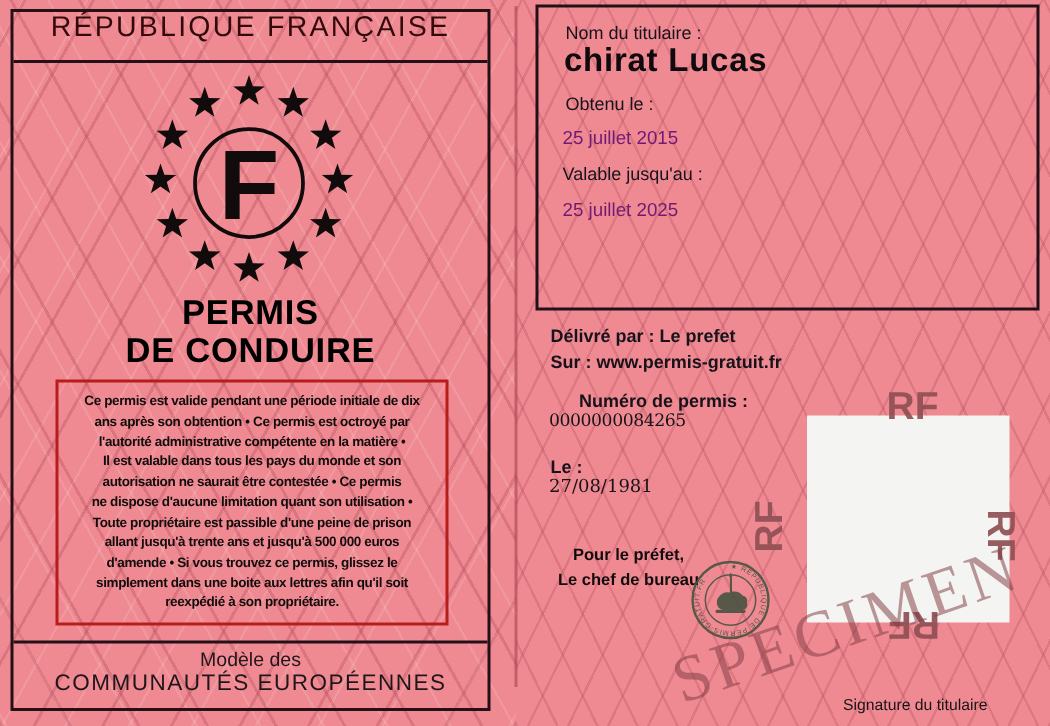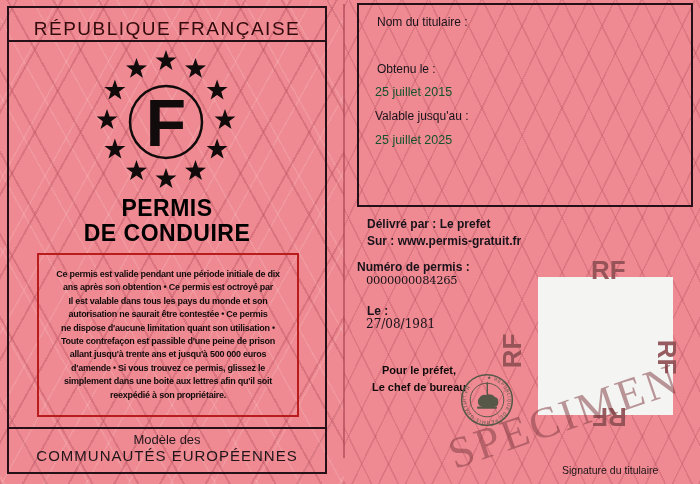--- a/index.html
+++ b/index.html
@@ -22,44 +22,44 @@
     left:344px;width:356px;
     background-image:
       repeating-linear-gradient(64deg,  rgba(180,76,92,.30) 0 1.6px, transparent 1.6px 24px),
       repeating-linear-gradient(-64deg, rgba(180,76,92,.30) 0 1.6px, transparent 1.6px 24px);
   }
   #fold-line{position:absolute;left:343px;top:4px;width:2px;height:454px;background:rgba(163,58,74,.55);}
 
   
   #left-panel{position:absolute;left:7px;top:6px;width:316px;height:464px;border:2px solid #241016;}
   #left-header{position:absolute;left:0;top:0;right:0;height:32px;border-bottom:2px solid #241016;
-    display:flex;align-items:flex-end;justify-content:center;}
+    display:flex;align-items:flex-start;justify-content:center;}
   #left-header span{font-size:19px;letter-spacing:1.5px;color:#330a0c;}
   #eu-emblem{position:absolute;left:77px;top:32px;}
   #permis-title{position:absolute;left:0;right:0;top:188px;text-align:center;line-height:25px;
     font-weight:bold;font-size:23px;letter-spacing:.5px;color:#000000;}
   #legal-box{position:absolute;left:28px;top:245px;width:258px;height:160px;border:2px solid #b91c1c;
     display:flex;flex-direction:column;justify-content:center;}
   #legal-box div{white-space:nowrap;text-align:center;font-size:9px;font-weight:bold;
     line-height:13.4px;letter-spacing:-0.25px;color:#120b0c;}
   #left-footer{position:absolute;left:0;right:0;bottom:0;height:40px;border-top:2px solid #241016;
     text-align:center;padding-top:3px;}
   #left-footer .f1{font-size:13px;color:#20161a;}
   #left-footer .f2{font-size:15px;letter-spacing:1px;color:#20161a;}
 
   
   #right-box{position:absolute;left:357px;top:3px;width:332px;height:200px;border:2px solid #241016;}
   .rb{position:absolute;white-space:nowrap;}
   .lbl{font-size:12px;color:#18121a;}
-  .val{font-size:12.5px;color:#14532d;}
+  .val{font-size:12.5px;color:#701a75;}
   #holder-name{font-size:22px;font-weight:bold;letter-spacing:.5px;color:#0e0a0e;}
   .blk-lbl{font-size:12px;font-weight:bold;color:#18121a;}
   .serif-val{font-family:"DejaVu Serif","Liberation Serif",serif;color:#18121a;}
   #delivered{position:absolute;left:367px;top:216px;font-size:12px;font-weight:bold;line-height:16.5px;color:#18121a;}
-  #permit-no-label{position:absolute;left:357px;top:260px;}
+  #permit-no-label{position:absolute;left:386px;top:260px;}
   #permit-no-value{position:absolute;left:366px;top:273px;font-size:11.5px;letter-spacing:-0.3px;}
   #le-label{position:absolute;left:367px;top:304px;}
   #le-value{position:absolute;left:366px;top:317px;font-size:12px;}
   #prefect{position:absolute;left:357px;top:362px;width:124px;text-align:center;
     font-size:11px;font-weight:bold;line-height:16.5px;color:#120b0c;}
   #photo-box{position:absolute;left:538px;top:277px;width:135px;height:138px;background:#f4f4f2;z-index:1;}
   .rf{position:absolute;z-index:2;font-size:26px;font-weight:bold;color:#8f5054;opacity:.92;line-height:1;}
   #rf-top{left:591px;top:257px;}
   #rf-left{left:495px;top:338px;transform:rotate(-90deg);}
   #rf-right{left:650px;top:344px;transform:rotate(90deg);}
@@ -107,38 +107,40 @@
     </svg>
 
     <div id="permis-title">
       <div>PERMIS</div>
       <div>DE CONDUIRE</div>
     </div>
 
     <div id="legal-box">
       <div>Ce permis est valide pendant une période initiale de dix</div>
       <div>ans après son obtention • Ce permis est octroyé par</div>
+      <div>l'autorité administrative compétente en la matière •</div>
       <div>Il est valable dans tous les pays du monde et son</div>
       <div>autorisation ne saurait être contestée • Ce permis</div>
       <div>ne dispose d'aucune limitation quant son utilisation •</div>
-      <div>Toute contrefaçon est passible d'une peine de prison</div>
+      <div>Toute propriétaire est passible d'une peine de prison</div>
       <div>allant jusqu'à trente ans et jusqu'à 500 000 euros</div>
       <div>d'amende • Si vous trouvez ce permis, glissez le</div>
       <div>simplement dans une boite aux lettres afin qu'il soit</div>
       <div>reexpédié à son propriétaire.</div>
     </div>
 
     <div id="left-footer">
       <div class="f1">Modèle des</div>
       <div class="f2">COMMUNAUTÉS EUROPÉENNES</div>
     </div>
   </div>
 
   <div id="right-box">
     <div class="rb lbl" style="left:18px;top:10px">Nom du titulaire :</div>
+    <div class="rb" id="holder-name" style="left:17px;top:22px">chirat Lucas</div>
     <div class="rb lbl" style="left:18px;top:57px">Obtenu le :</div>
     <div class="rb val" style="left:16px;top:80px">25 juillet 2015</div>
     <div class="rb lbl" style="left:16px;top:104px">Valable jusqu'au :</div>
     <div class="rb val" style="left:16px;top:128px">25 juillet 2025</div>
   </div>
 
   <div id="delivered">
     <div>Délivré par : Le prefet</div>
     <div>Sur : www.permis-gratuit.fr</div>
   </div>

